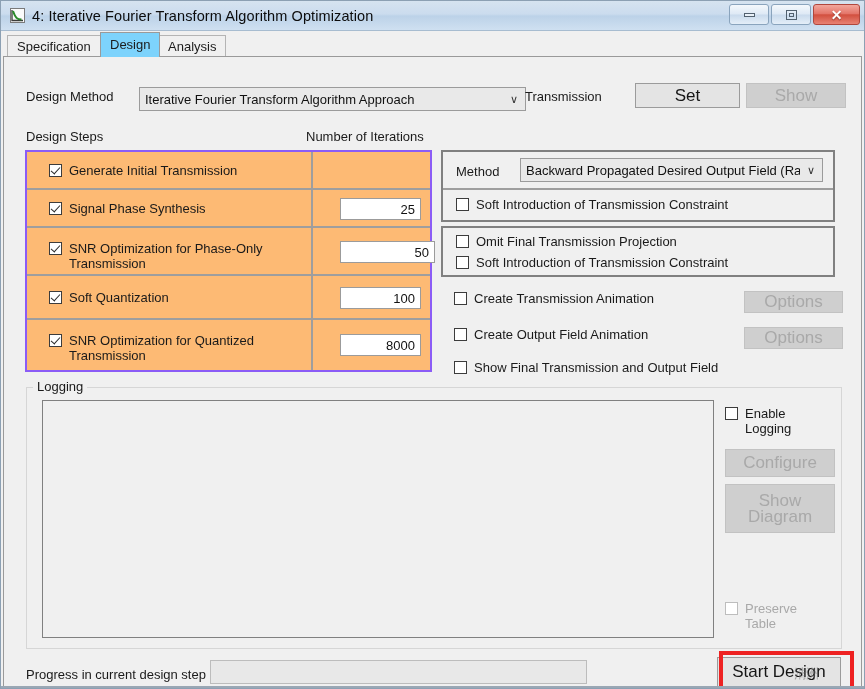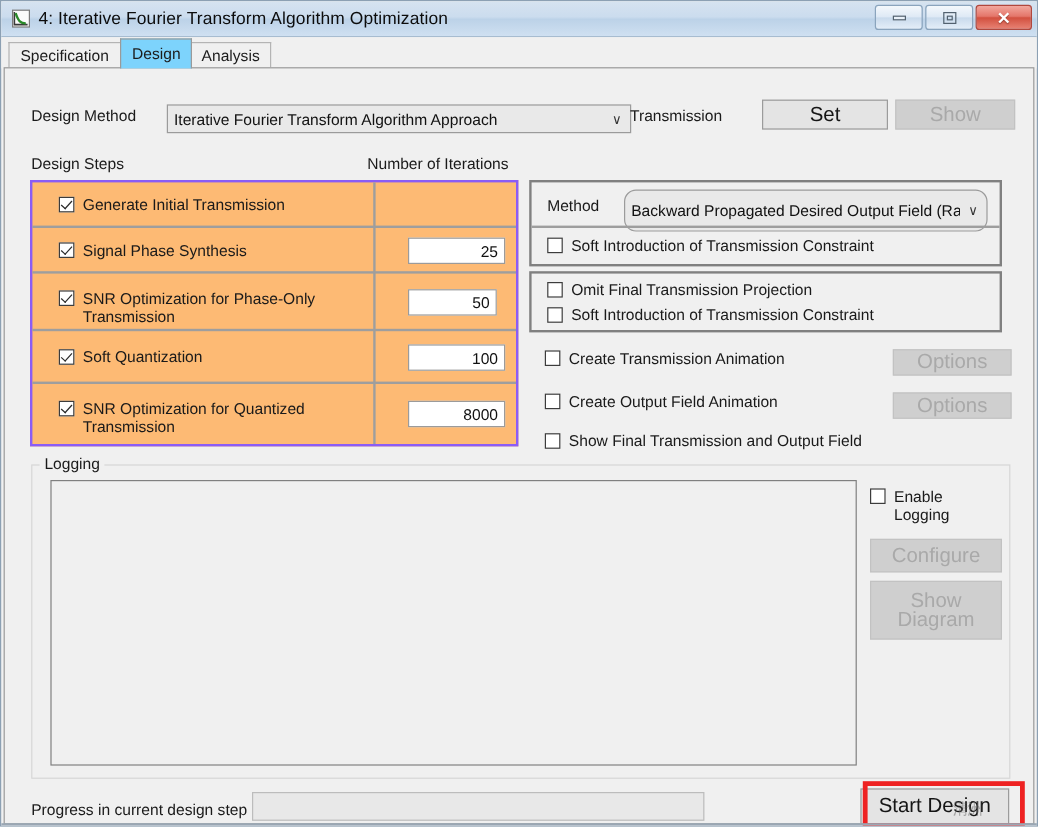--- a/index.html
+++ b/index.html
@@ -383,21 +383,21 @@
         </div>
         <div class="numbox" style="left:313px; top:8px; width:81px; height:22px;">25</div>
       </div>
 
       <div class="step-row" style="top:76px; height:48px;">
         <div class="cb" style="left:22px; top:13px;">
           <span class="cbbox checked"></span>
           <span class="cblabel">SNR Optimization for Phase-Only
 Transmission</span>
         </div>
-        <div class="numbox" style="left:313px; top:13px; width:74px; height:22px;">50</div>
+        <div class="numbox" style="left:313px; top:13px; width:95px; height:22px;">50</div>
       </div>
 
       <div class="step-row" style="top:124px; height:44px;">
         <div class="cb" style="left:22px; top:14px;">
           <span class="cbbox checked"></span>
           <span class="cblabel">Soft Quantization</span>
         </div>
         <div class="numbox" style="left:313px; top:11px; width:81px; height:22px;">100</div>
       </div>
 
@@ -406,21 +406,21 @@
           <span class="cbbox checked"></span>
           <span class="cblabel">SNR Optimization for Quantized
 Transmission</span>
         </div>
         <div class="numbox" style="left:313px; top:14px; width:81px; height:22px;">8000</div>
       </div>
     </div>
 
     <div class="rbox" style="left:437px; top:93px; width:394px; height:72px;">
       <div class="lbl" style="left:13px; top:12px;">Method</div>
-      <div class="combo" style="left:77px; top:6px; width:303px; height:35px;border-radius:10px;">
+      <div class="combo" style="left:77px; top:6px; width:303px; height:24px;">
         <span class="ctext">Backward Propagated Desired Output Field (Ra</span>
         <span class="carrow">∨</span>
       </div>
       <div style="position:absolute;left:0;top:36px;width:100%;height:2px;background:#9e9e9e;"></div>
       <div class="cb" style="left:13px; top:45px;">
         <span class="cbbox"></span>
         <span class="cblabel">Soft Introduction of Transmission Constraint</span>
       </div>
     </div>
 
@@ -460,20 +460,25 @@
     <div class="cb" style="left:721px; top:349px; width:110px;">
       <span class="cbbox"></span>
       <span class="cblabel">Enable
 Logging</span>
     </div>
 
     <div class="btn disabled" style="left:721px; top:392px; width:110px; height:28px;">Configure</div>
     <div class="btn disabled" style="left:721px; top:427px; width:110px; height:49px; white-space:pre-line; text-align:center; line-height:16px;">Show
 Diagram</div>
 
+    <div class="cb" style="left:721px; top:544px; width:110px;">
+      <span class="cbbox dis"></span>
+      <span class="cblabel dis">Preserve
+Table</span>
+    </div>
 
     <div class="lbl" style="left:22px; top:610px;">Progress in current design step</div>
     <div class="progressbar" style="left:206px; top:603px; width:377px; height:24px;"></div>
 
     <div class="btn" style="left:713px; top:600px; width:124px; height:30px;">Start Design</div>
     <div class="watermark" style="left:790px; top:608px;">清洲</div>
   </div>
 
   <div class="redbox" style="left:718px; top:650px; width:135px; height:39px;"></div>
   <div class="bottomline"></div>

